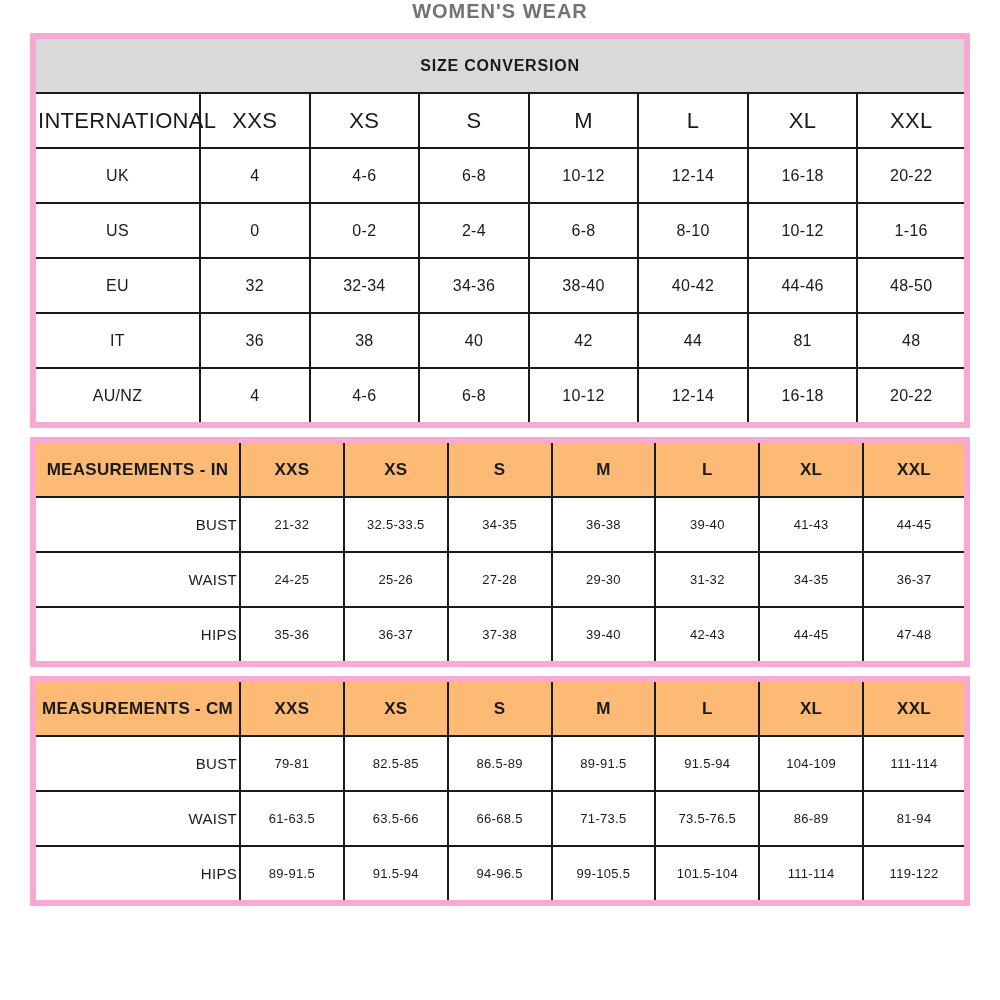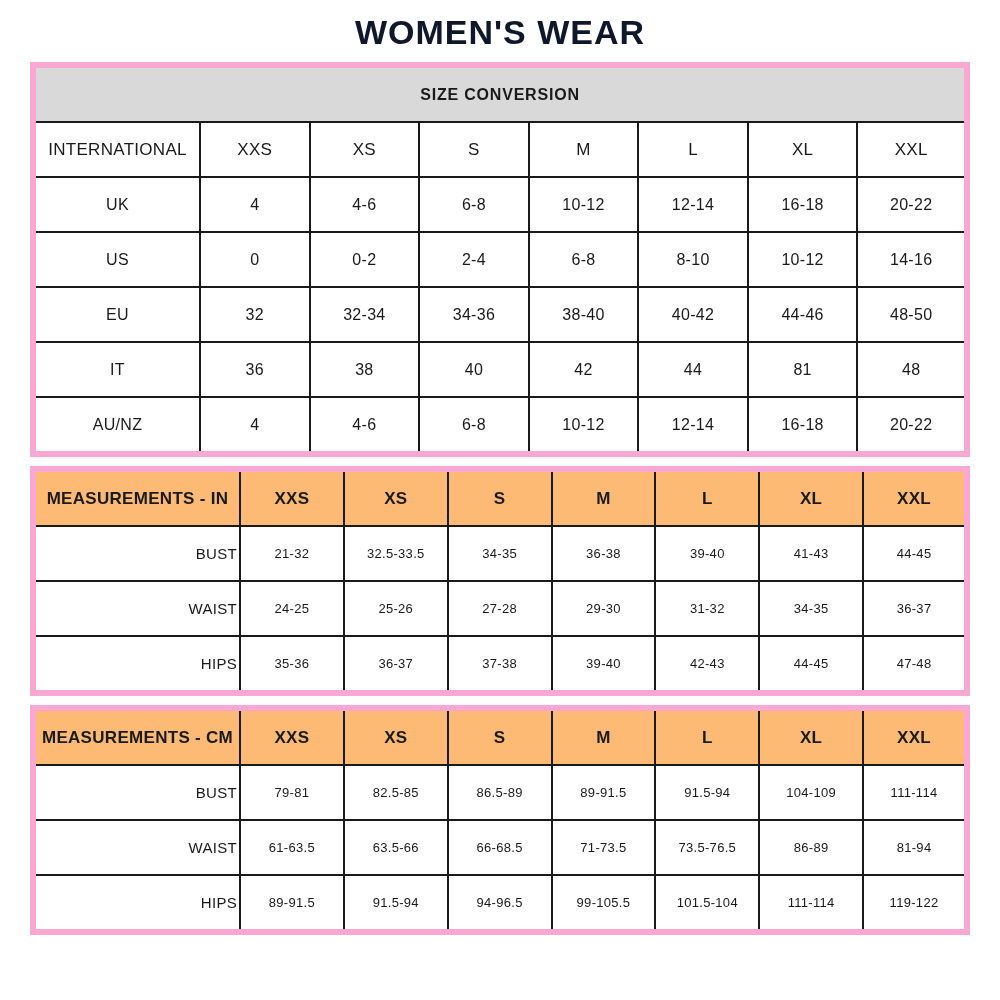--- a/index.html
+++ b/index.html
@@ -9,26 +9,25 @@
   }
   body {
     width: 1000px;
     height: 1000px;
     font-family: "Liberation Sans", sans-serif;
     color: #1a1a1a;
     -webkit-font-smoothing: antialiased;
   }
   .page-title {
     text-align: center;
-    font-size: 34px;
+    font-size: 20px;
     font-weight: 700;
     letter-spacing: 1px;
-    padding-top: 13px;
     margin: 0 0 10px 0;
-    color: #0f172a;
+    color: #737373;
   }
   table {
     width: 940px;
     margin: 0 auto 9px auto;
     border-collapse: collapse;
     table-layout: fixed;
     border: 6px solid #f9a8d4;
   }
   td {
     border: 2px solid #1a1a1a;
@@ -41,21 +40,21 @@
   
   .banner-cell {
     background: #d9d9d9;
     font-weight: 700;
     font-size: 16px;
     letter-spacing: 0.8px;
   }
   
   .t1 .head-row.plain td {
     font-weight: 400;
-    font-size: 17px;
+    font-size: 22px;
   }
   .t1 .data-row td {
     font-size: 16px;
     font-weight: 400;
     border-radius: 14px;
   }
   
   .t23 .head-row.gray td {
     background: #fdba74;
     font-weight: 700;
@@ -108,21 +107,21 @@
         <td class="cell">20-22</td>
       </tr>
       <tr class="data-row">
         <td class="row-label">US</td>
         <td class="cell">0</td>
         <td class="cell">0-2</td>
         <td class="cell">2-4</td>
         <td class="cell">6-8</td>
         <td class="cell">8-10</td>
         <td class="cell">10-12</td>
-        <td class="cell">14-16</td>
+        <td class="cell">1-16</td>
       </tr>
       <tr class="data-row">
         <td class="row-label">EU</td>
         <td class="cell">32</td>
         <td class="cell">32-34</td>
         <td class="cell">34-36</td>
         <td class="cell">38-40</td>
         <td class="cell">40-42</td>
         <td class="cell">44-46</td>
         <td class="cell">48-50</td>

